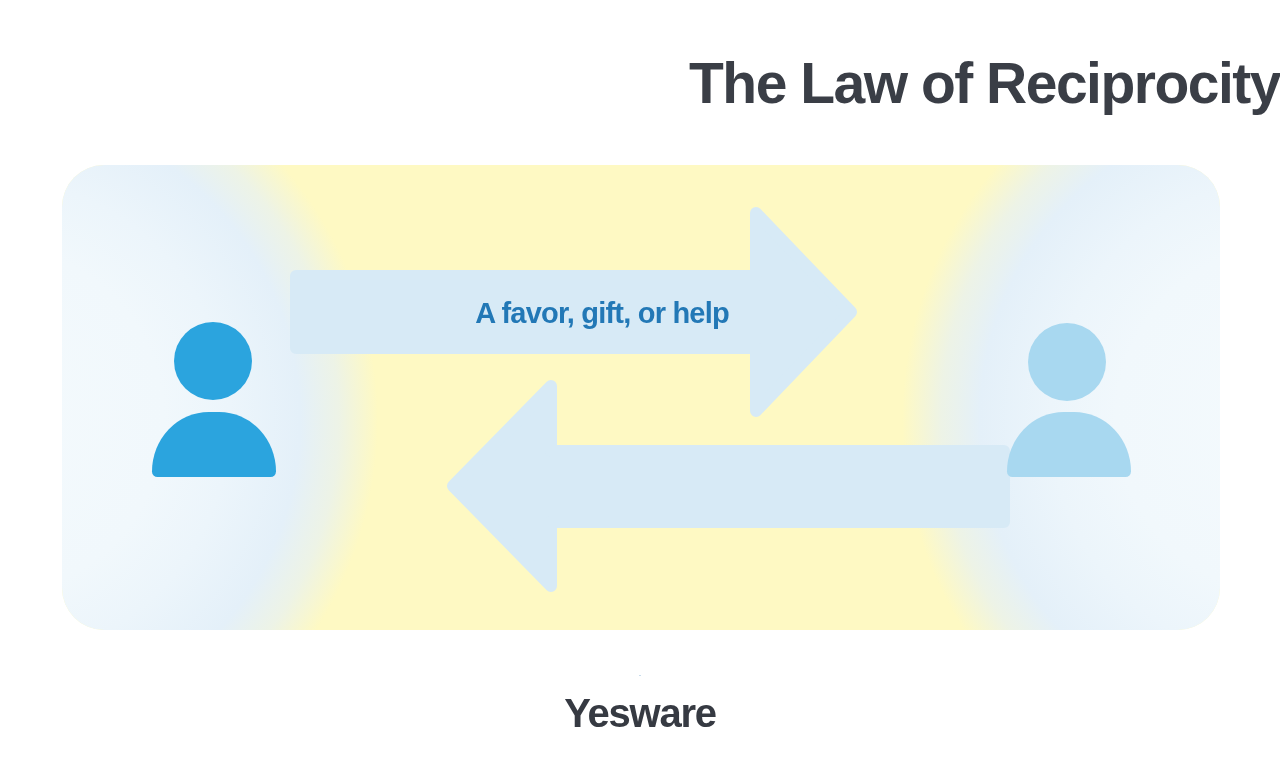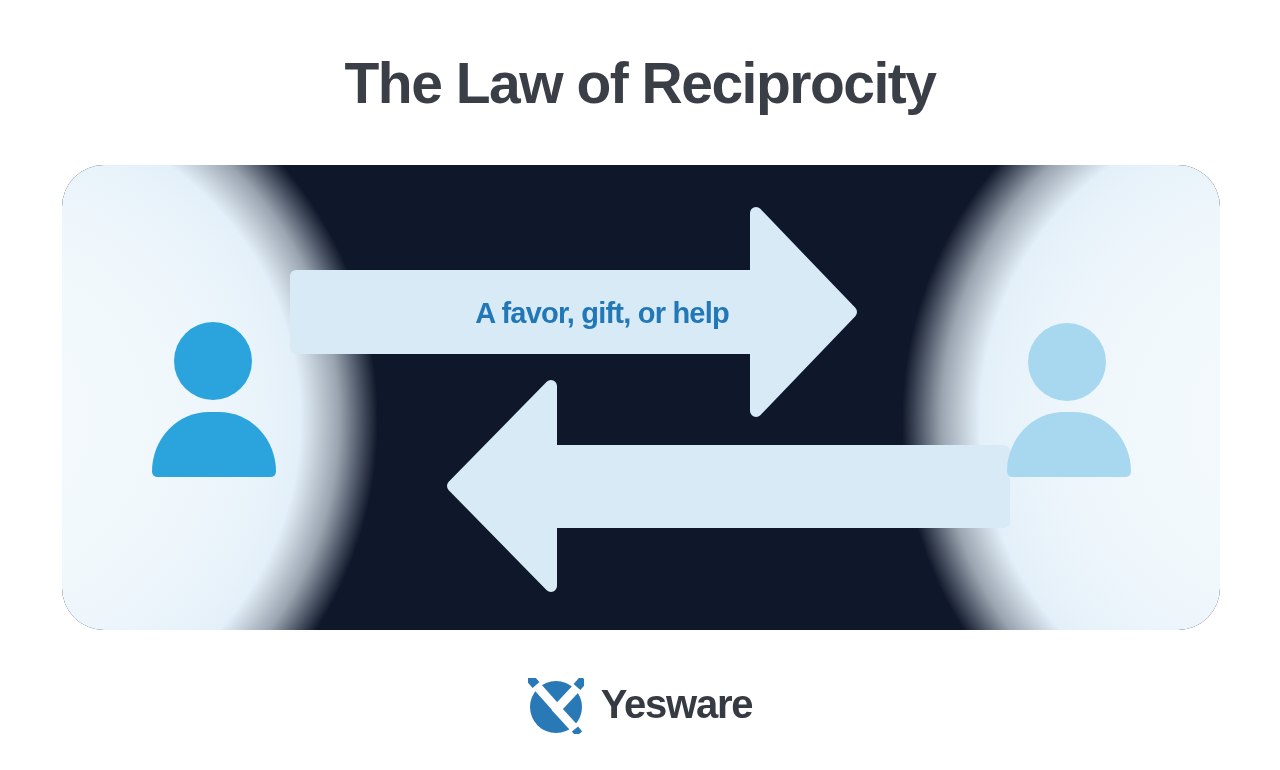--- a/index.html
+++ b/index.html
@@ -2,27 +2,27 @@
 <html><head>
 <meta charset="utf-8">
 <style>
   html,body{margin:0;padding:0;}
   body{
     width:1280px;height:770px;background:#ffffff;position:relative;overflow:hidden;
     font-family:"Liberation Sans","DejaVu Sans",sans-serif;
   }
   
   .title{
-    position:absolute;top:54px;left:0;width:1280px;text-align:center;
+    position:absolute;top:54px;left:0;width:1280px;text-align:right;
     font-size:57px;font-weight:bold;letter-spacing:-1.5px;color:#3a3e46;line-height:1.05;
   }
   
   .panel{
     position:absolute;left:62px;top:165px;width:1158px;height:465px;
-    background:#0f172a;border-radius:42px;overflow:hidden;
+    background:#fef9c3;border-radius:42px;overflow:hidden;
   }
   .glow{
     position:absolute;width:780px;height:780px;border-radius:50%;
     background:radial-gradient(circle closest-side,
       #f4fafd 0%, #f1f8fc 45%, #ecf5fb 62%,
       #e4f0f9 80%, rgba(228,240,249,0.65) 90%, rgba(228,240,249,0) 100%);
   }
   .glow.left{left:-464px;top:-135px;}
   .glow.right{left:840px;top:-135px;}
   .arrows{position:absolute;left:0;top:0;width:1158px;height:465px;}
@@ -37,21 +37,21 @@
   .person{position:absolute;}
   .person .head{position:absolute;border-radius:50%;}
   .person .body{position:absolute;border-radius:62px 62px 6px 6px / 65px 65px 6px 6px;}
   .person.giver .head{left:112px;top:157px;width:78px;height:78px;background:#2ba4de;}
   .person.giver .body{left:90px;top:247px;width:124px;height:65px;background:#2ba4de;}
   .person.receiver .head{left:966px;top:158px;width:78px;height:78px;background:#a8d8f0;}
   .person.receiver .body{left:945px;top:247px;width:124px;height:65px;background:#a8d8f0;}
   
   .footer{
     position:absolute;left:0;top:675px;width:1280px;height:62px;
-    display:flex;align-items:center;justify-content:center;gap:17px;
+    display:flex;align-items:center;justify-content:center;gap:17px;flex-direction:column;
   }
   .wordmark{
     font-size:40px;font-weight:bold;letter-spacing:-1.2px;color:#363a42;line-height:1;
     padding-bottom:4px;
   }
 </style>
 </head>
 <body>
 
 <div class="title">The Law of Reciprocity</div>

